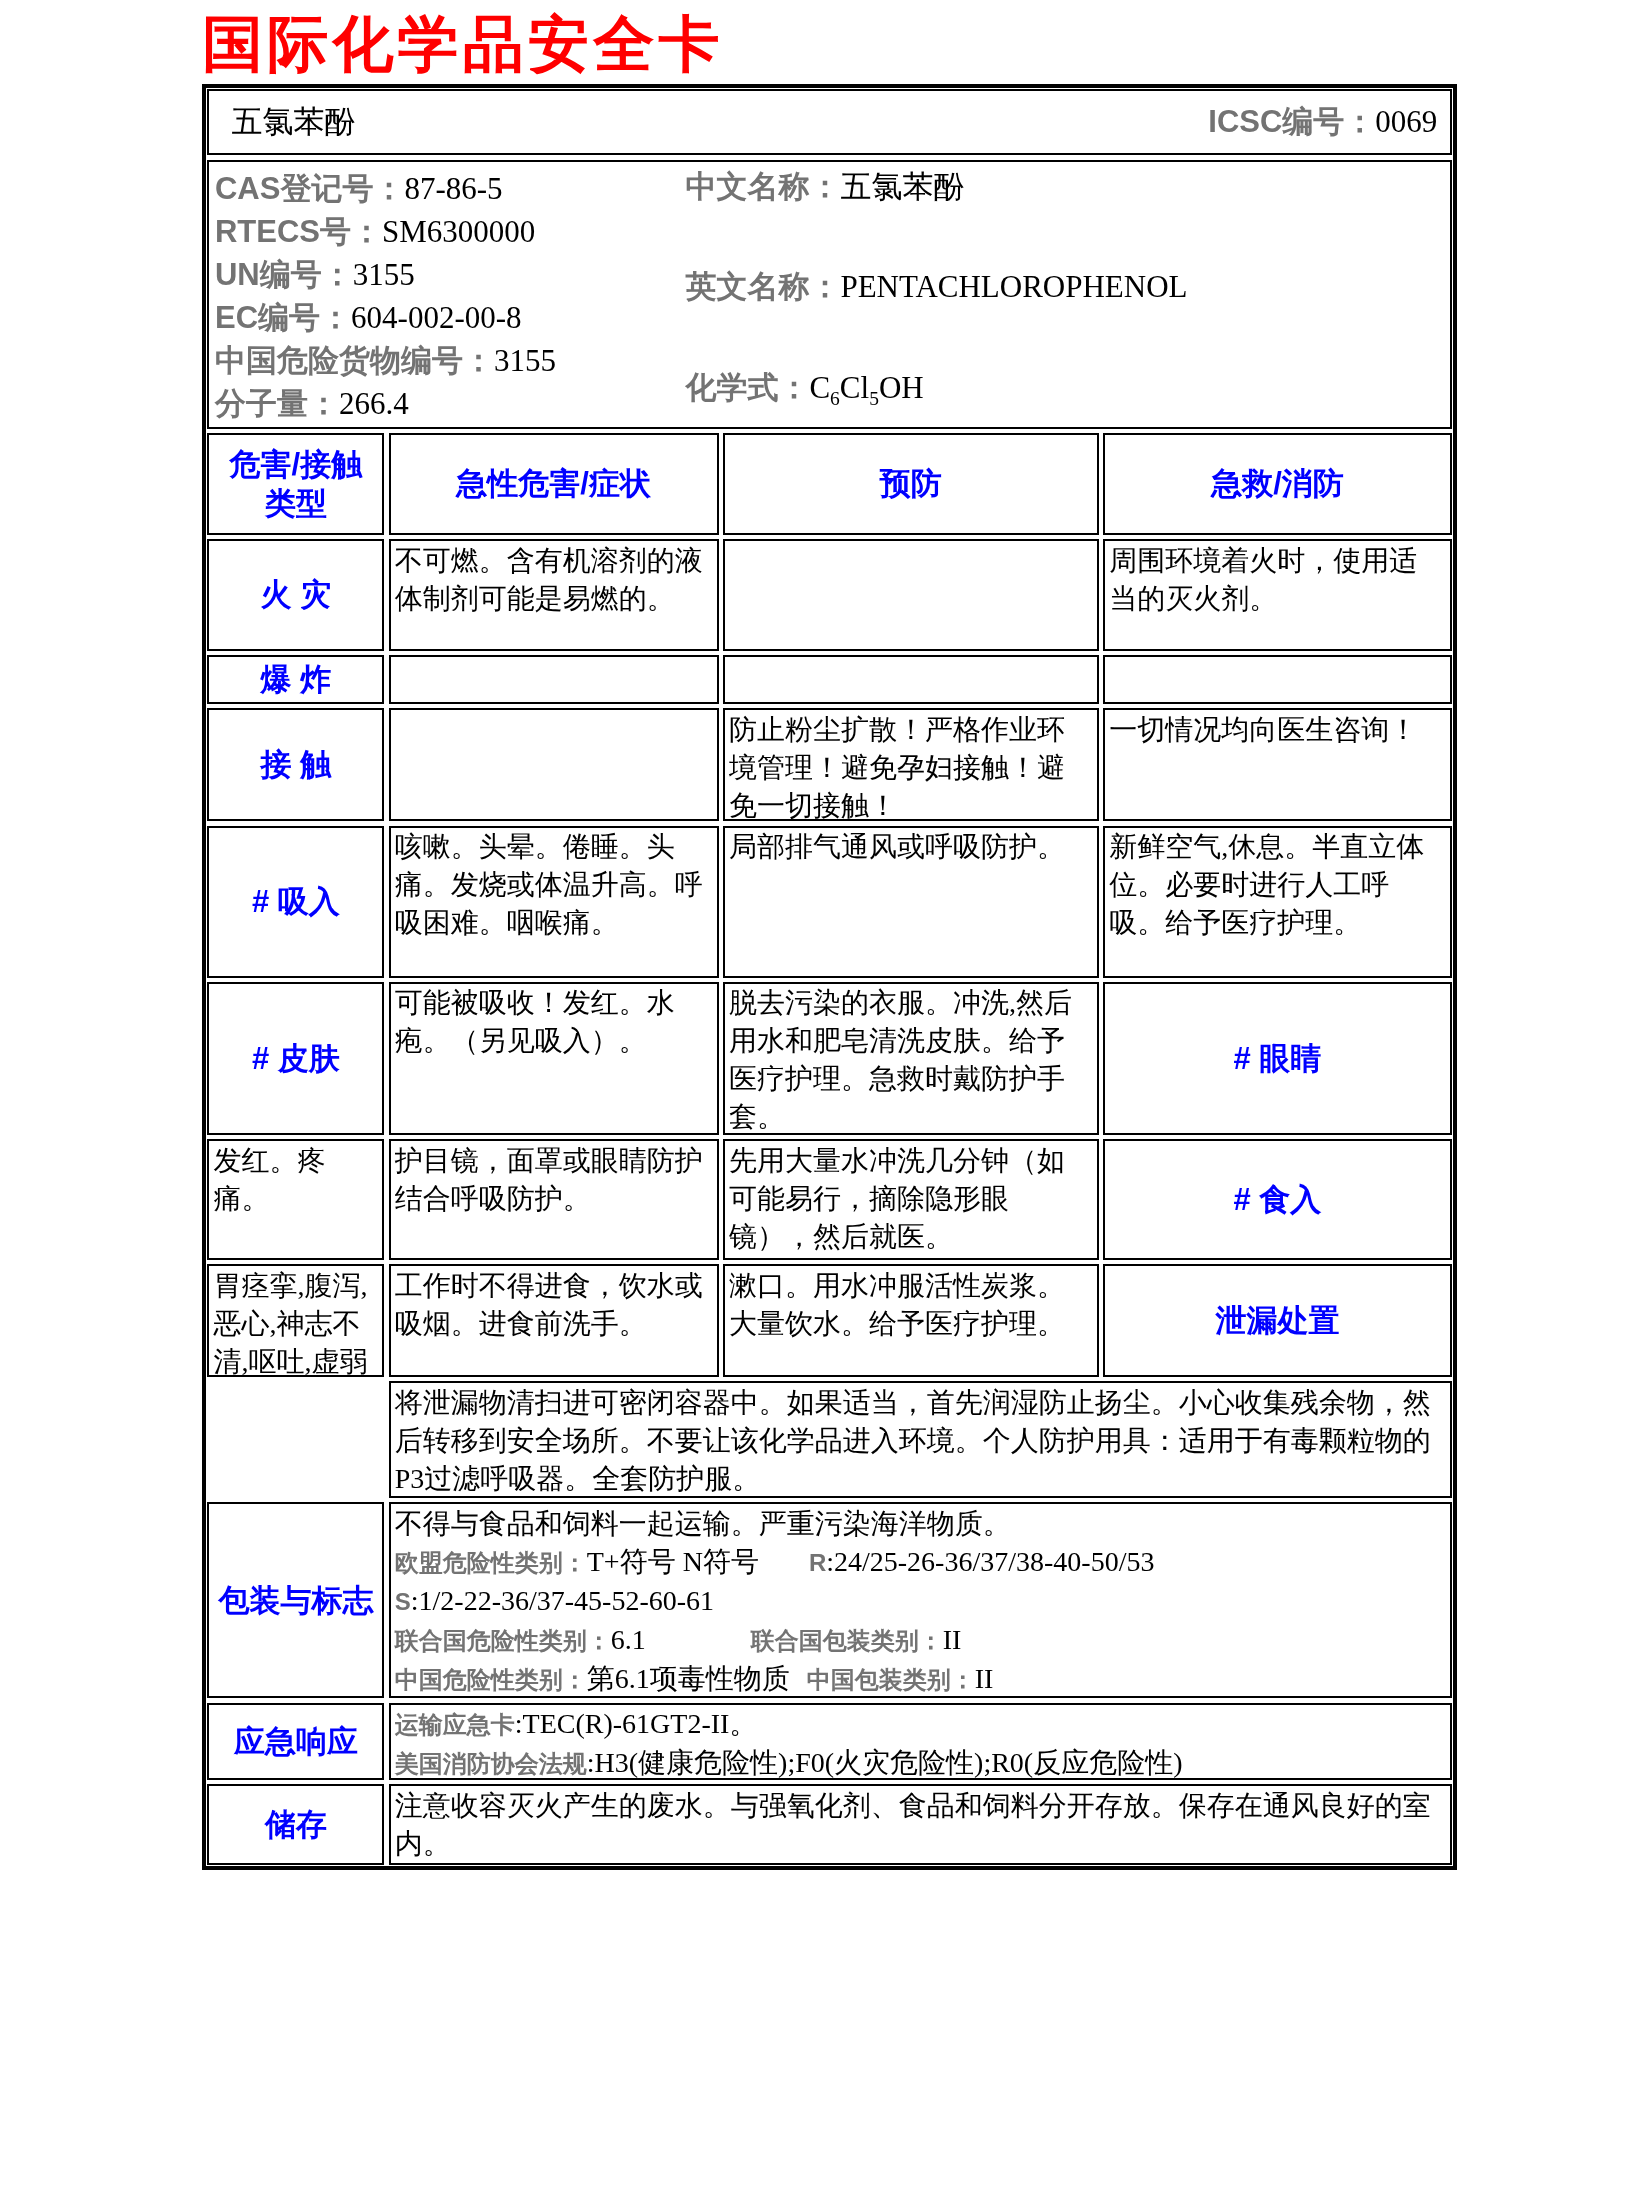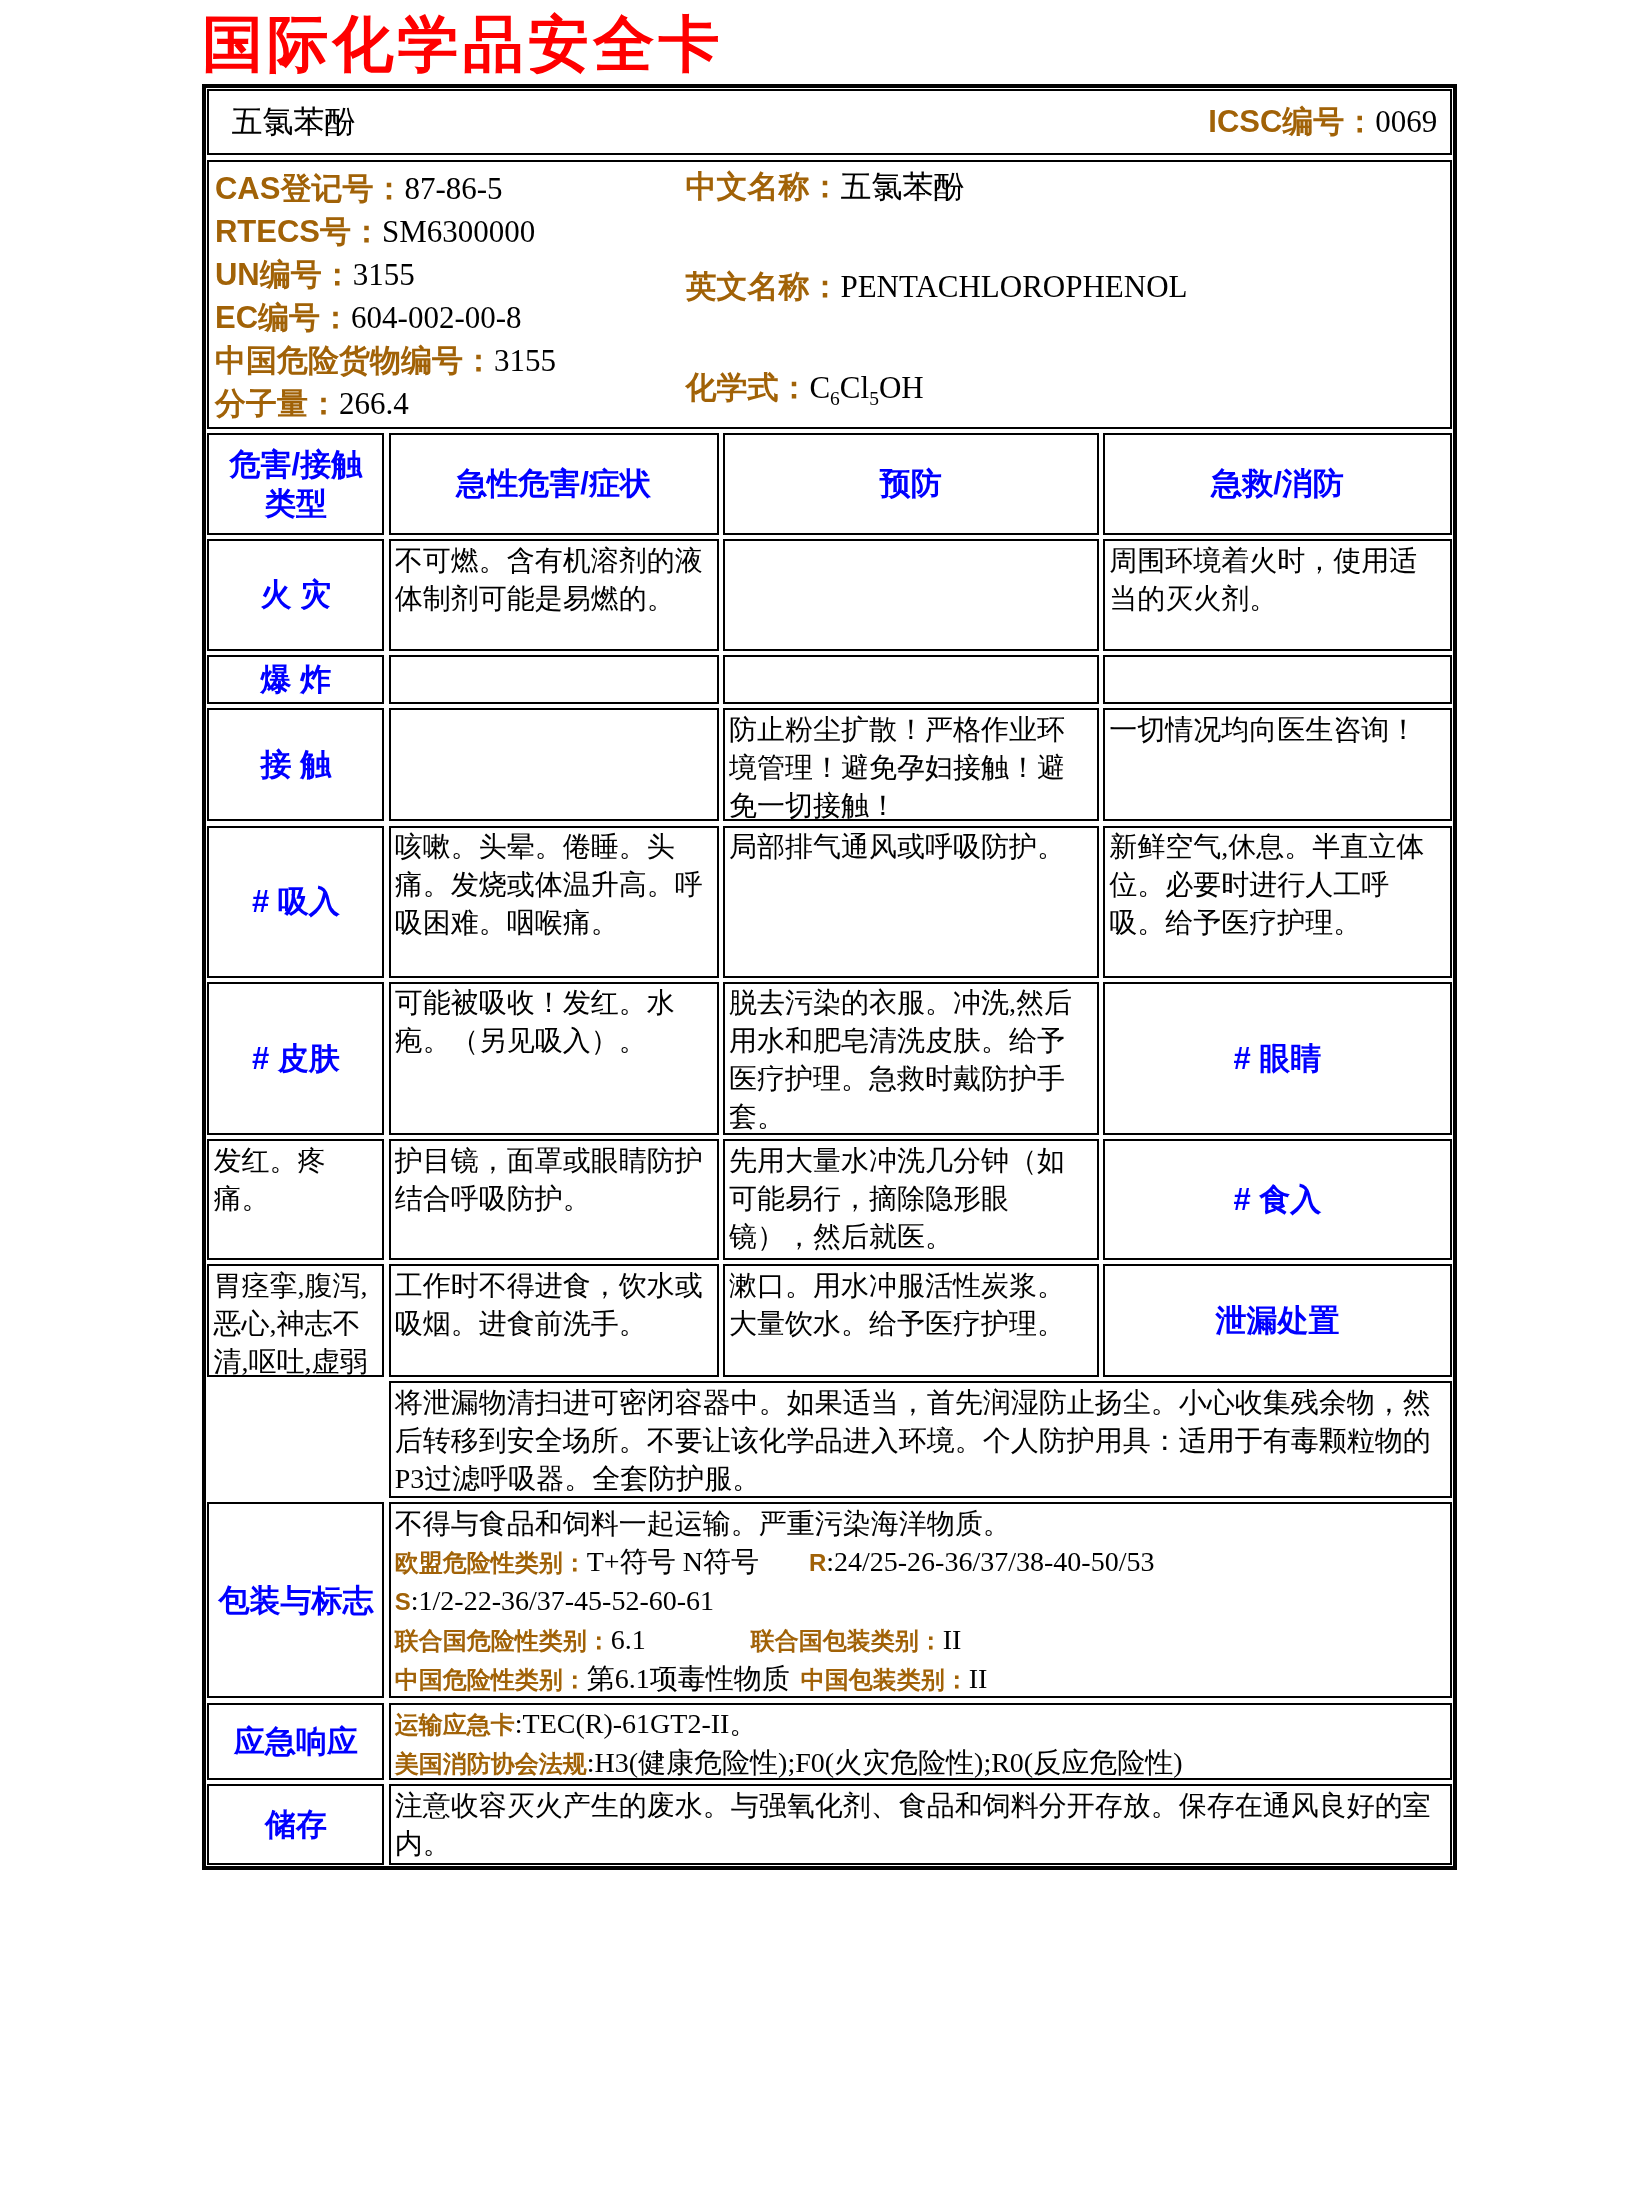--- a/index.html
+++ b/index.html
@@ -21,21 +21,21 @@
     grid-template-columns:177px 330px 376px 349px;
     grid-template-rows:66px 269px 102px 112px 49px 113px 152px 153px 121px 113px 117px 196px 77px 81px;
     gap:4.2px;padding:1.4px;
   }
   .cell{
     border:2.1px solid #000;box-sizing:border-box;background:#fff;overflow:hidden;
   }
   .span-all{grid-column:1 / -1;}
   .span-right{grid-column:2 / -1;}
   .lbl{
-    color:#a16207;font-family:"Liberation Sans", sans-serif;font-weight:bold;
+    color:#737373;font-family:"Liberation Sans", sans-serif;font-weight:bold;
   }
   .val{color:#000;font-family:"Liberation Serif", serif;}
   
   .titlebar{
     display:flex;align-items:center;justify-content:space-between;
     padding:0 12.6px 0 22px;font-size:31px;
   }
   
   .idcell{position:relative;padding:5.6px 0 5.6px 5.6px;font-size:31px;}
   .idline{line-height:43px;white-space:nowrap;}
@@ -52,21 +52,21 @@
     color:#0000FF;font-family:"Liberation Sans", sans-serif;font-weight:bold;
   }
   
   .bcell{
     font-size:28px;line-height:38px;padding:0.7px 5.6px 0 4.2px;
     font-family:"Liberation Serif", serif;
   }
   .bcell .lbl{font-size:24px;}
   .gap-r{margin-left:50px;}
   .gap-un{margin-left:105px;}
-  .gap-cn{margin-left:11px;}
+  .gap-cn{margin-left:17px;}
 </style>
 </head>
 <body>
 
 <div>
   <div class="main-title">国际化学品安全卡</div>
 
   <div class="card">
     <div class="grid">
 

